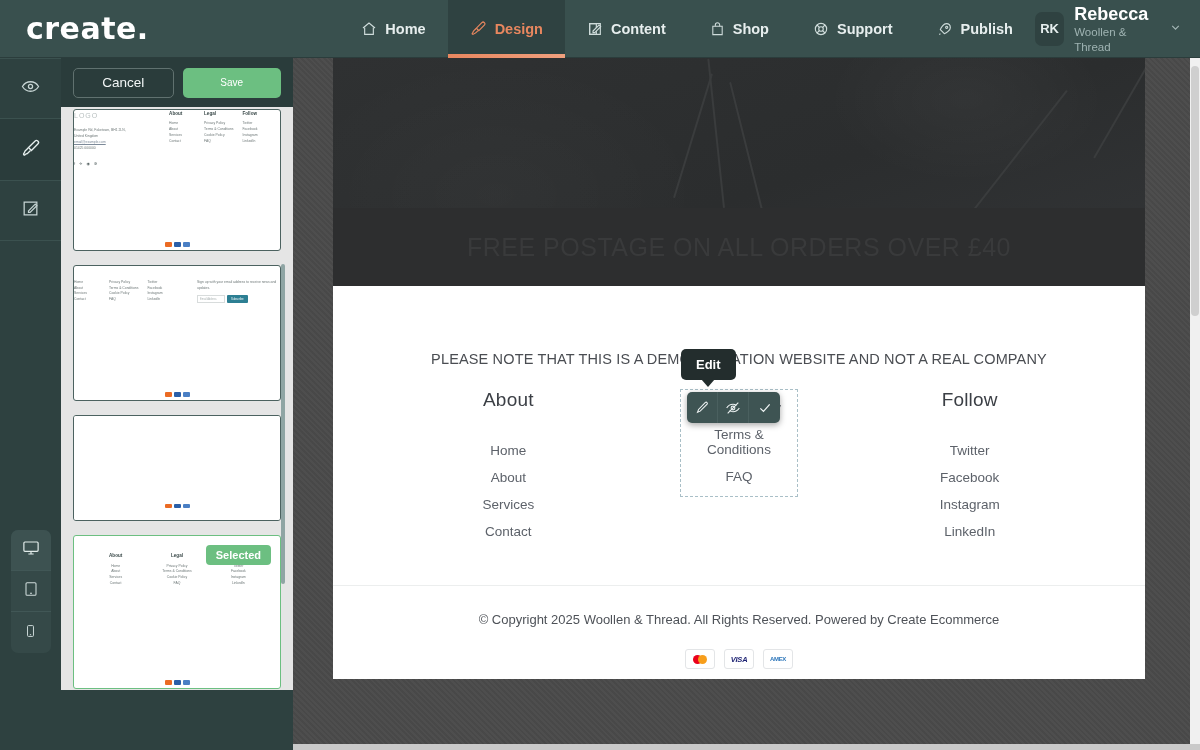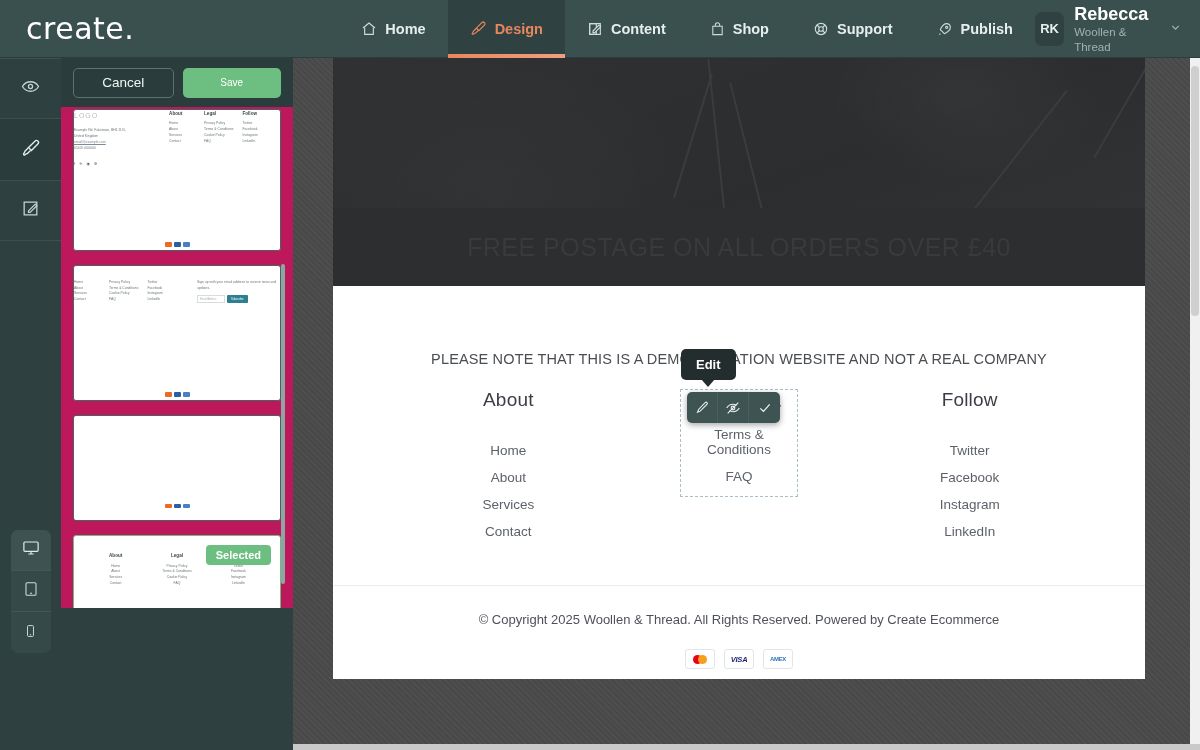--- a/index.html
+++ b/index.html
@@ -15,21 +15,21 @@
   
   .topbar {
     position: absolute; top: 0; left: 0; width: 1200px; height: 58px;
     background: #39504e;
     display: flex; align-items: center;
     border-bottom: 1px solid #2b3d3c;
     z-index: 40;
   }
   .logo {
     width: 210px; padding-left: 26px;
-    font-size: 30px; font-weight: 400; letter-spacing: .5px;
+    font-size: 30px; font-weight: 700; letter-spacing: .5px;
     color: #ffffff; font-family: "DejaVu Sans", sans-serif;
   }
   .navstrip { display: flex; align-items: stretch; height: 58px; margin-left: 160px; }
   .navitem {
     position: relative; display: flex; align-items: center; gap: 8px;
     padding: 0 22px; height: 58px;
     font-size: 14.5px; font-weight: bold; color: #e7eeee; cursor: pointer;
   }
   .navitem.active { background: #2f4241; color: #e8875f; }
   .navitem.active .nav-underline {
@@ -68,22 +68,22 @@
   .devbox { width: 40px; background: #354948; border-radius: 7px; overflow:hidden; }
   .devbtn {
     width: 40px; height: 41px; display:flex; align-items:center; justify-content:center;
     color:#cfdbda; cursor:pointer; border-bottom: 1px solid #415756;
   }
   .devbtn:last-child { border-bottom: none; }
   .devbtn.sel { background: #3d5251; }
 
   
   .sidebar {
-    position: absolute; top: 58px; left: 61px; width: 232px; height: 550px;
-    background: #be185d; z-index: 20; overflow: hidden;
+    position: absolute; top: 58px; left: 61px; width: 232px; height: 632px;
+    background: #e5e5e5; z-index: 20; overflow: hidden;
   }
   .sb-actions {
     height: 49px; display: flex; align-items: center; gap: 9px;
     padding: 0 12px; background: #2a3c3b;
   }
   .btn-cancel {
     flex: 1; height: 30px; border-radius: 5px; border: 1px solid #60716f;
     background: transparent; color: #f2f6f6; font-size: 13.5px;
     font-family: "Liberation Sans", sans-serif; cursor: pointer;
   }

